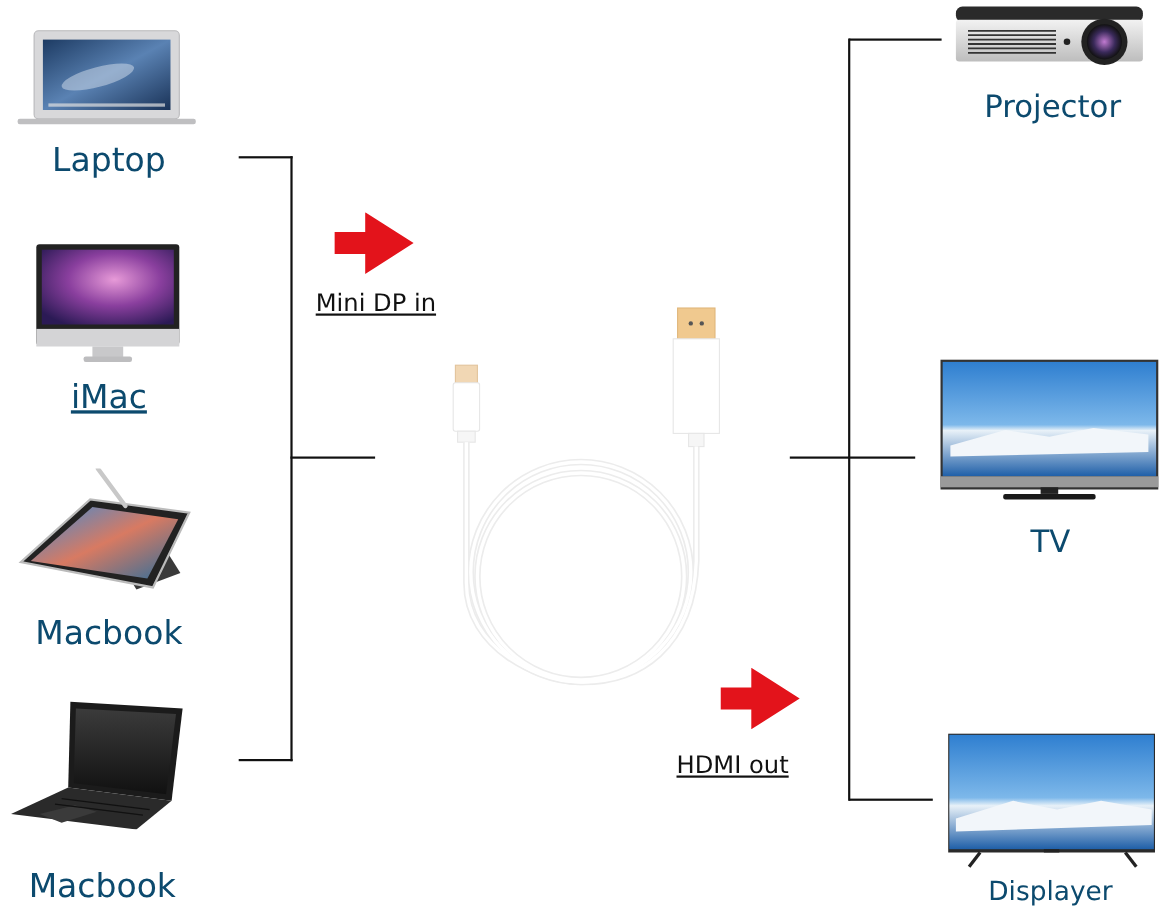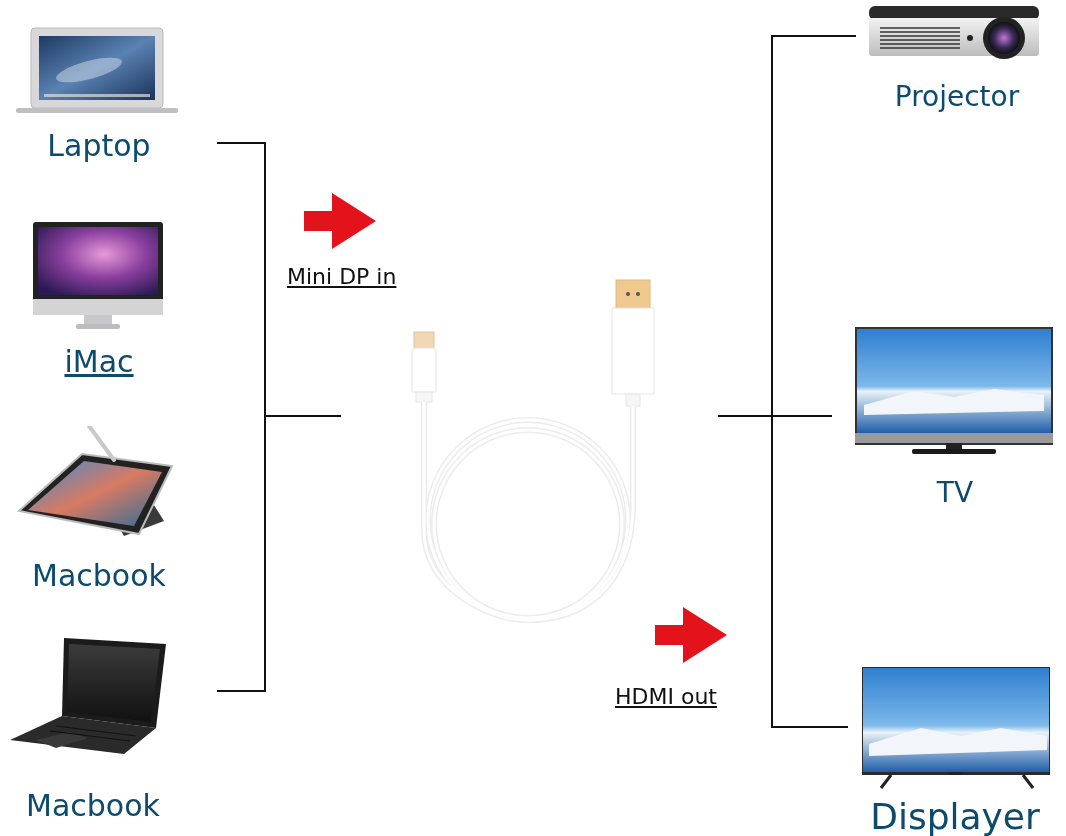--- a/index.html
+++ b/index.html
@@ -197,13 +197,13 @@
       </linearGradient>
     </defs>
     <rect x="1" y="1" width="188" height="108" fill="#2a2a2a"></rect>
     <rect x="2" y="2" width="186" height="104" fill="url(#dps)"></rect>
     <polygon points="8,78 60,62 100,70 140,62 186,70 186,84 8,90" fill="#f2f6fa"></polygon>
     <rect x="88" y="106" width="14" height="3" fill="#222"></rect>
     <line x1="30" y1="109" x2="20" y2="122" stroke="#222" stroke-width="3"></line>
     <line x1="162" y1="109" x2="172" y2="122" stroke="#222" stroke-width="3"></line>
   </svg>
 </div>
-<div class="label" style="left:870px;top:796px;width:170px;font-size:36px;">Displayer</div>
+<div class="label" style="left:870px;top:796px;width:170px;font-size:24px;">Displayer</div>
 
 </body></html>

